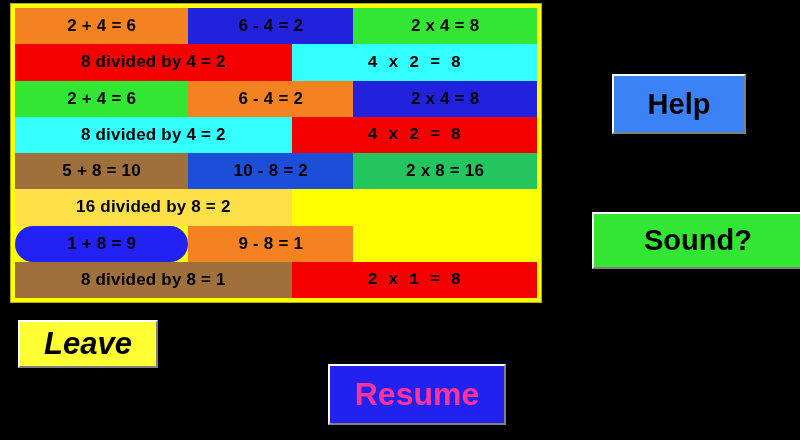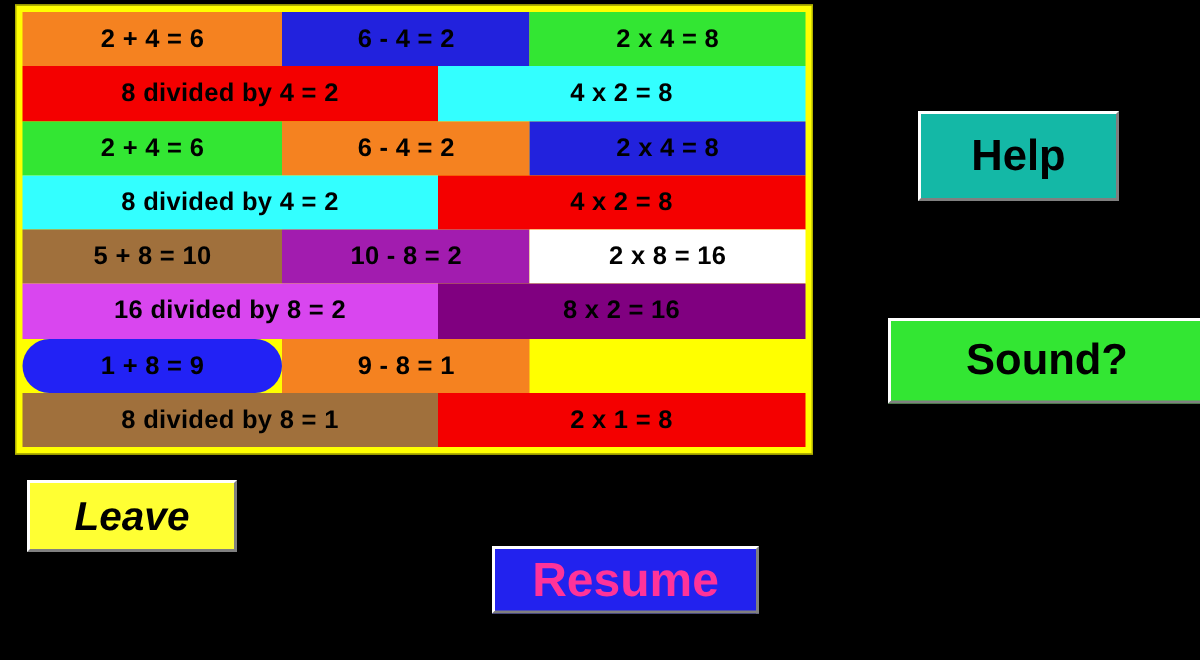--- a/index.html
+++ b/index.html
@@ -50,21 +50,21 @@
     white-space: nowrap;
     overflow: hidden;
     box-sizing: border-box;
   }
   
   .row-triple .cell:nth-child(1) { flex: 0 0 33.2%; }
   .row-triple .cell:nth-child(2) { flex: 0 0 31.6%; }
   .row-triple .cell:nth-child(3) { flex: 1 1 auto; }
   
   .row-double .cell:nth-child(1) { flex: 0 0 53.0%; }
-  .row-double .cell:nth-child(2) { flex: 1 1 auto; }
+  .row-double .cell:nth-child(2) { flex: 1 1 auto; font-family: Liberation Mono, monospace; }
 
   
   .btn {
     position: absolute;
     display: flex;
     align-items: center;
     justify-content: center;
     box-sizing: border-box;
     font-weight: bold;
     white-space: nowrap;
@@ -89,28 +89,28 @@
     height: 57px;
     background: #33e633;
     font-size: 29px;
   }
   #leave-button {
     left: 18px;
     top: 320px;
     width: 140px;
     height: 48px;
     background: #ffff33;
-    font-size: 27px;
+    font-size: 31px;
     font-style: italic;
   }
   #resume-button {
     left: 328px;
     top: 364px;
     width: 178px;
-    height: 45px;
+    height: 61px;
     background: #2222ee;
     font-size: 32px;
   }
 </style>
 </head>
 <body>
 
 <div id="grid-panel">
   <div id="grid-inner">
       <div class="grid-row row-triple">
@@ -126,39 +126,38 @@
         <div class="cell" style="background: rgb(51, 230, 51);">2 + 4 = 6</div>
         <div class="cell" style="background: rgb(245, 130, 32);">6 - 4 = 2</div>
         <div class="cell" style="background: rgb(34, 34, 221);">2 x 4 = 8</div>
       </div>
       <div class="grid-row row-double">
         <div class="cell" style="background: rgb(51, 255, 255);">8 divided by 4 = 2</div>
         <div class="cell" style="background: rgb(244, 0, 0);">4 x 2 = 8</div>
       </div>
       <div class="grid-row row-triple">
         <div class="cell" style="background: rgb(160, 112, 60);">5 + 8 = 10</div>
-        <div class="cell" style="background: #a21caf; text-align: center;">10 - 8 = 2</div>
-        <div class="cell" style="background: #ffffff;">2 x 8 = 16</div>
+        <div class="cell" style="background: #1d4ed8; text-align: center;">10 - 8 = 2</div>
+        <div class="cell" style="background: #22c55e;">2 x 8 = 16</div>
       </div>
       <div class="grid-row row-double">
-        <div class="cell" style="background: #d946ef;">16 divided by 8 = 2</div>
-        <div class="cell" style="background: rgb(128, 0, 128);">8 x 2 = 16</div>
+        <div class="cell" style="background: #fde047;">16 divided by 8 = 2</div>
       </div>
       <div class="grid-row row-triple">
         <div class="cell" style="background: rgb(34, 34, 245); border-radius: 18px;">1 + 8 = 9</div>
         <div class="cell" style="background: rgb(245, 130, 32);">9 - 8 = 1</div>
       </div>
       <div class="grid-row row-double">
         <div class="cell" style="background: rgb(160, 112, 60);">8 divided by 8 = 1</div>
         <div class="cell" style="background: rgb(244, 0, 0);">2 x 1 = 8</div>
       </div>
     </div>
 </div>
 
-<div class="btn" id="help-button" style="background: #14b8a6; color: rgb(0, 0, 0);">
+<div class="btn" id="help-button" style="background: #3b82f6; color: rgb(0, 0, 0);">
   <span>Help</span>
 </div>
 
 <div class="btn" id="sound-button" style="background: rgb(51, 230, 51); color: rgb(0, 0, 0);">
   <span>Sound?</span>
 </div>
 
 <div class="btn" id="leave-button" style="background: rgb(255, 255, 51); color: rgb(0, 0, 0);">
   <span>Leave</span>
 </div>

